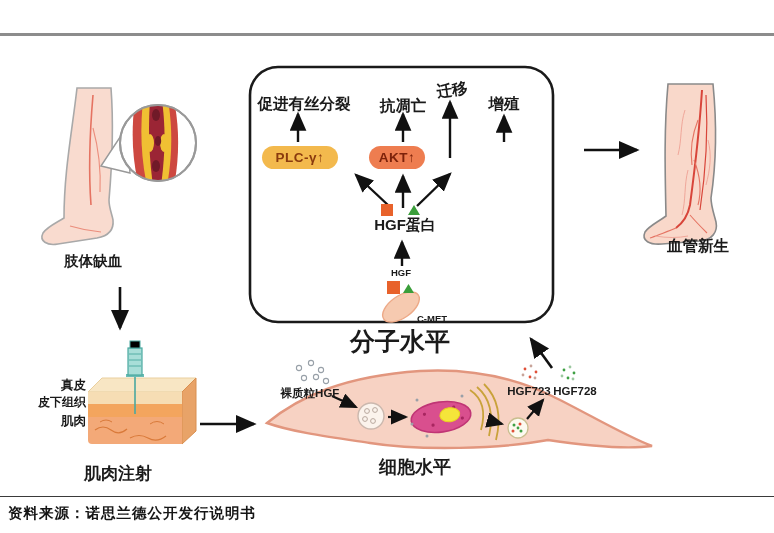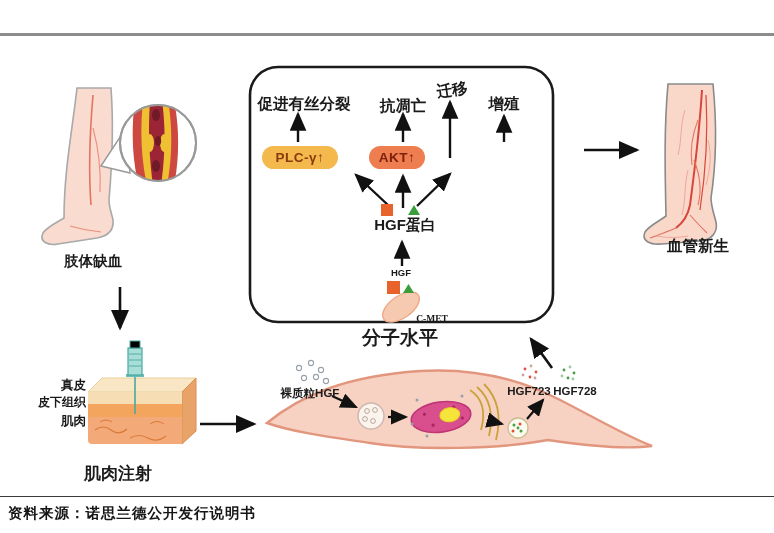--- a/index.html
+++ b/index.html
@@ -201,32 +201,33 @@
   <div class="lbl" style="left:53px;top:253px;width:80px;font-size:14.5px;">肢体缺血</div>
 
   <div class="lbl" style="left:46px;top:378px;width:40px;font-size:12.5px;text-align:right;">真皮</div>
   <div class="lbl" style="left:22px;top:396px;width:64px;font-size:12px;text-align:right;">皮下组织</div>
   <div class="lbl" style="left:46px;top:414px;width:40px;font-size:12.5px;text-align:right;">肌肉</div>
   <div class="lbl" style="left:58px;top:464px;width:120px;font-size:17px;">肌肉注射</div>
 
   <div class="lbl" style="left:280px;top:387px;width:60px;font-size:11.5px;">裸质粒HGF</div>
   <div class="lbl" style="left:506px;top:385px;width:46px;font-size:11.5px;">HGF723</div>
   <div class="lbl" style="left:552px;top:385px;width:46px;font-size:11.5px;">HGF728</div>
-
-  <div class="lbl" style="left:340px;top:327px;width:120px;font-size:19px;">分子水平</div>
+  <div class="lbl" style="left:355px;top:457px;width:120px;font-size:18px;">细胞水平</div>
+
+  <div class="lbl" style="left:340px;top:327px;width:120px;font-size:25px;">分子水平</div>
 
   <div class="lbl" style="left:252px;top:95px;width:104px;font-size:15.5px;">促进有丝分裂</div>
   <div class="lbl" style="left:366px;top:97px;width:74px;font-size:15.5px;">抗凋亡</div>
   <div class="lbl" style="left:424px;top:81px;width:56px;font-size:15.5px;transform:rotate(-8deg);">迁移</div>
   <div class="lbl" style="left:478px;top:95px;width:52px;font-size:15.5px;">增殖</div>
 
   <div class="pill pill-plc" style="left:262px;top:146px;width:76px;">PLC-γ↑</div>
   <div class="pill pill-akt" style="left:369px;top:146px;width:56px;">AKT↑</div>
 
   <div class="lbl" style="left:368px;top:217px;width:74px;font-size:15px;">HGF蛋白</div>
   <div class="lbl" style="left:385px;top:268px;width:32px;font-size:9.5px;">HGF</div>
-  <div class="lbl" style="left:411px;top:314px;width:42px;font-size:9.5px;font-family:Liberation Serif, serif;">C-MET</div>
+  <div class="lbl" style="left:411px;top:314px;width:42px;font-size:9.5px;">C-MET</div>
 
   <div class="lbl" style="left:658px;top:237px;width:80px;font-size:15.5px;">血管新生</div>
 
   <div class="rule-bottom"></div>
   <div class="source">资料来源：诺思兰德公开发行说明书</div>
 </div>
 
 </body></html>

